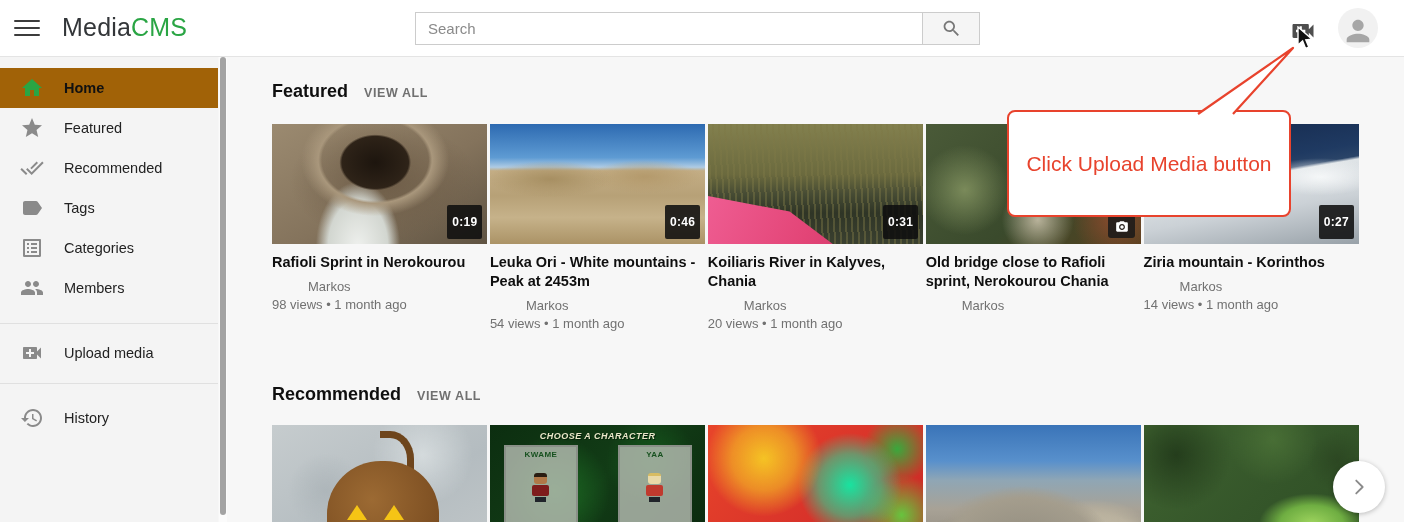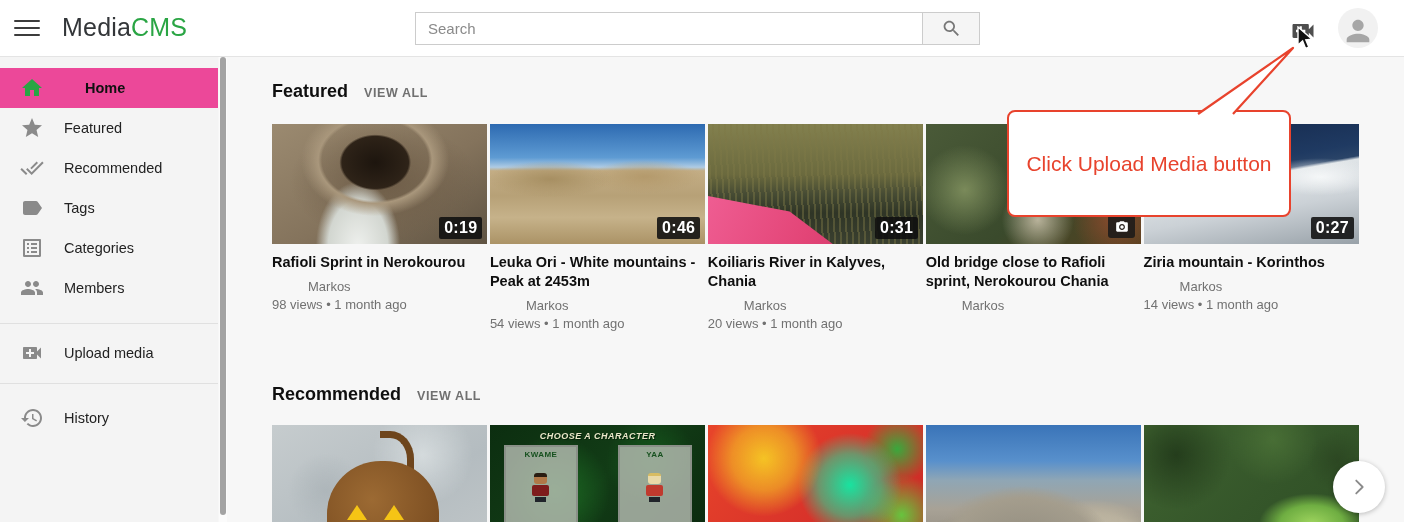--- a/index.html
+++ b/index.html
@@ -36,21 +36,21 @@
     background:#f1f1f1; display:flex; align-items:center; justify-content:flex-end;
     flex-direction:column; overflow:hidden; cursor:pointer;
   }
   
   .sidebar {
     position:absolute; top:57px; left:0; width:218px; height:465px;
     background:#f4f4f4; z-index:5; padding-top:11px;
   }
   .sb-item { height:40px; display:flex; align-items:center; padding-left:20px; cursor:pointer; }
   .sb-item .sb-label { margin-left:20px; font-size:14.5px; color:#222; }
-  .sb-item.active { background:#ec4899;gap:21px; }
+  .sb-item.active { background:#a16207; }
   .sb-item.active .sb-label { font-weight:bold; color:#111; }
   .sb-item svg { flex:0 0 24px; }
   .sb-divider { border-top:1px solid #e0e0e0; }
   .d1 { margin-top:15px; }
   .g1 { height:9px; }
   .d2 { margin-top:10px; }
   .g2 { height:14px; }
   .sb-scrollbar {
     position:absolute; top:57px; left:219px; width:8px; height:465px; background:#fbfbfb;
   }
@@ -60,21 +60,21 @@
   .main { position:absolute; top:57px; left:226px; width:1178px; height:465px;
     padding:24px 45px 0 46px; }
   .sec-head { display:flex; align-items:baseline; gap:16px; height:19px; margin-bottom:24px; }
   .sec-title { font-size:18px; font-weight:bold; color:#0f0f0f; }
   .view-all { font-size:12.5px; font-weight:bold; color:#707070; letter-spacing:.6px; cursor:pointer; }
   .sec-head.rec { margin-bottom:22px; }
   .row { display:grid; grid-template-columns:repeat(5,1fr); gap:2.5px; width:1087px; }
   .thumb { position:relative; height:120px; overflow:hidden; cursor:pointer; background:#888; }
   .dur {
     position:absolute; right:5px; bottom:5px; background:rgba(15,15,15,.88); color:#fff;
-    font-size:16px; font-weight:bold; padding:2px 5px; border-radius:2px; letter-spacing:.3px;
+    font-size:12px; font-weight:bold; padding:10px 5px; border-radius:2px; letter-spacing:.3px;
   }
   .photo-badge {
     position:absolute; right:6px; bottom:6px; background:rgba(25,25,25,.85);
     width:27px; height:23px; border-radius:3px; display:flex; align-items:center; justify-content:center;
   }
   .card-info { height:110px; padding-top:9px; }
   .card-title { font-size:14.5px; font-weight:bold; color:#0f0f0f; line-height:19px; cursor:pointer; }
   .card-author { margin-top:6px; font-size:13px; color:#717171; line-height:18px; cursor:pointer;margin-left:36px; }
   .card-meta { font-size:13px; color:#717171; line-height:18px; }
   .section { margin-bottom:30px; }

